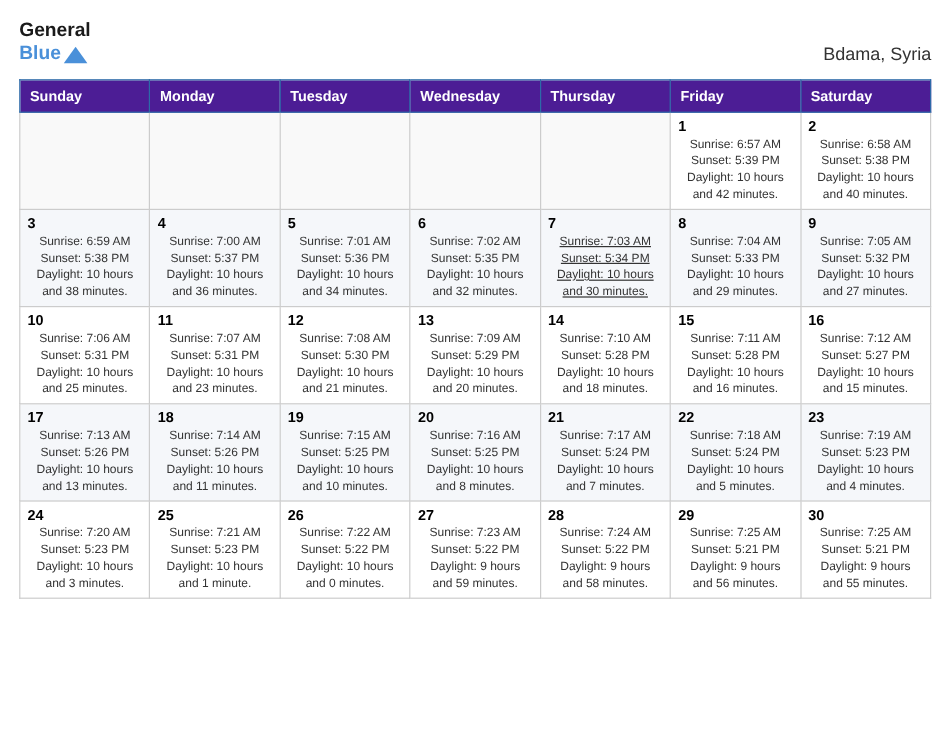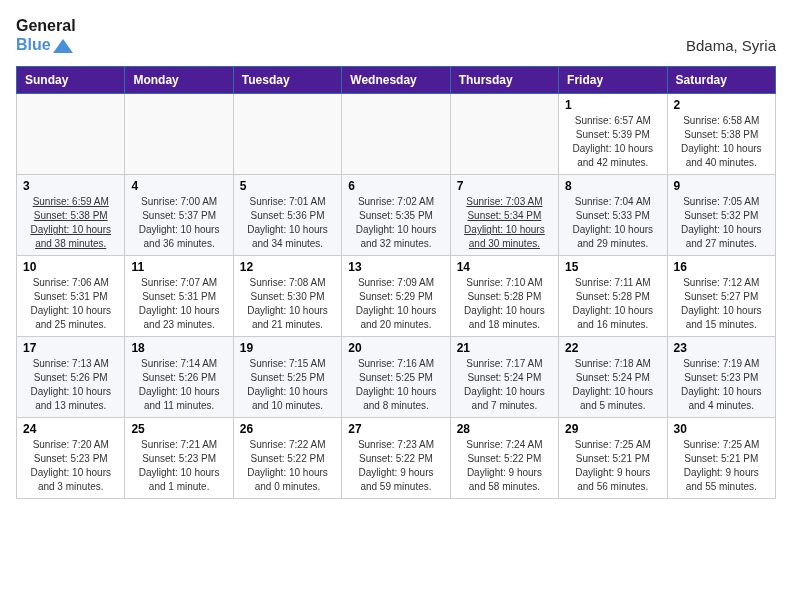--- a/index.html
+++ b/index.html
@@ -128,21 +128,21 @@
           <span class="day-number">2</span>
           <div class="day-info" style="white-space: pre-line;">Sunrise: 6:58 AM
 Sunset: 5:38 PM
 Daylight: 10 hours
 and 40 minutes.</div>
         </td>
       </tr>
       <tr class="cal-row">
         <td>
           <span class="day-number">3</span>
-          <div class="day-info" style="white-space: pre-line; text-decoration: underline;">Sunrise: 6:59 AM
+          <div class="day-info" style="white-space: pre-line;">Sunrise: 6:59 AM
 Sunset: 5:38 PM
 Daylight: 10 hours
 and 38 minutes.</div>
         </td>
         <td>
           <span class="day-number">4</span>
           <div class="day-info" style="white-space: pre-line;">Sunrise: 7:00 AM
 Sunset: 5:37 PM
 Daylight: 10 hours
 and 36 minutes.</div>

